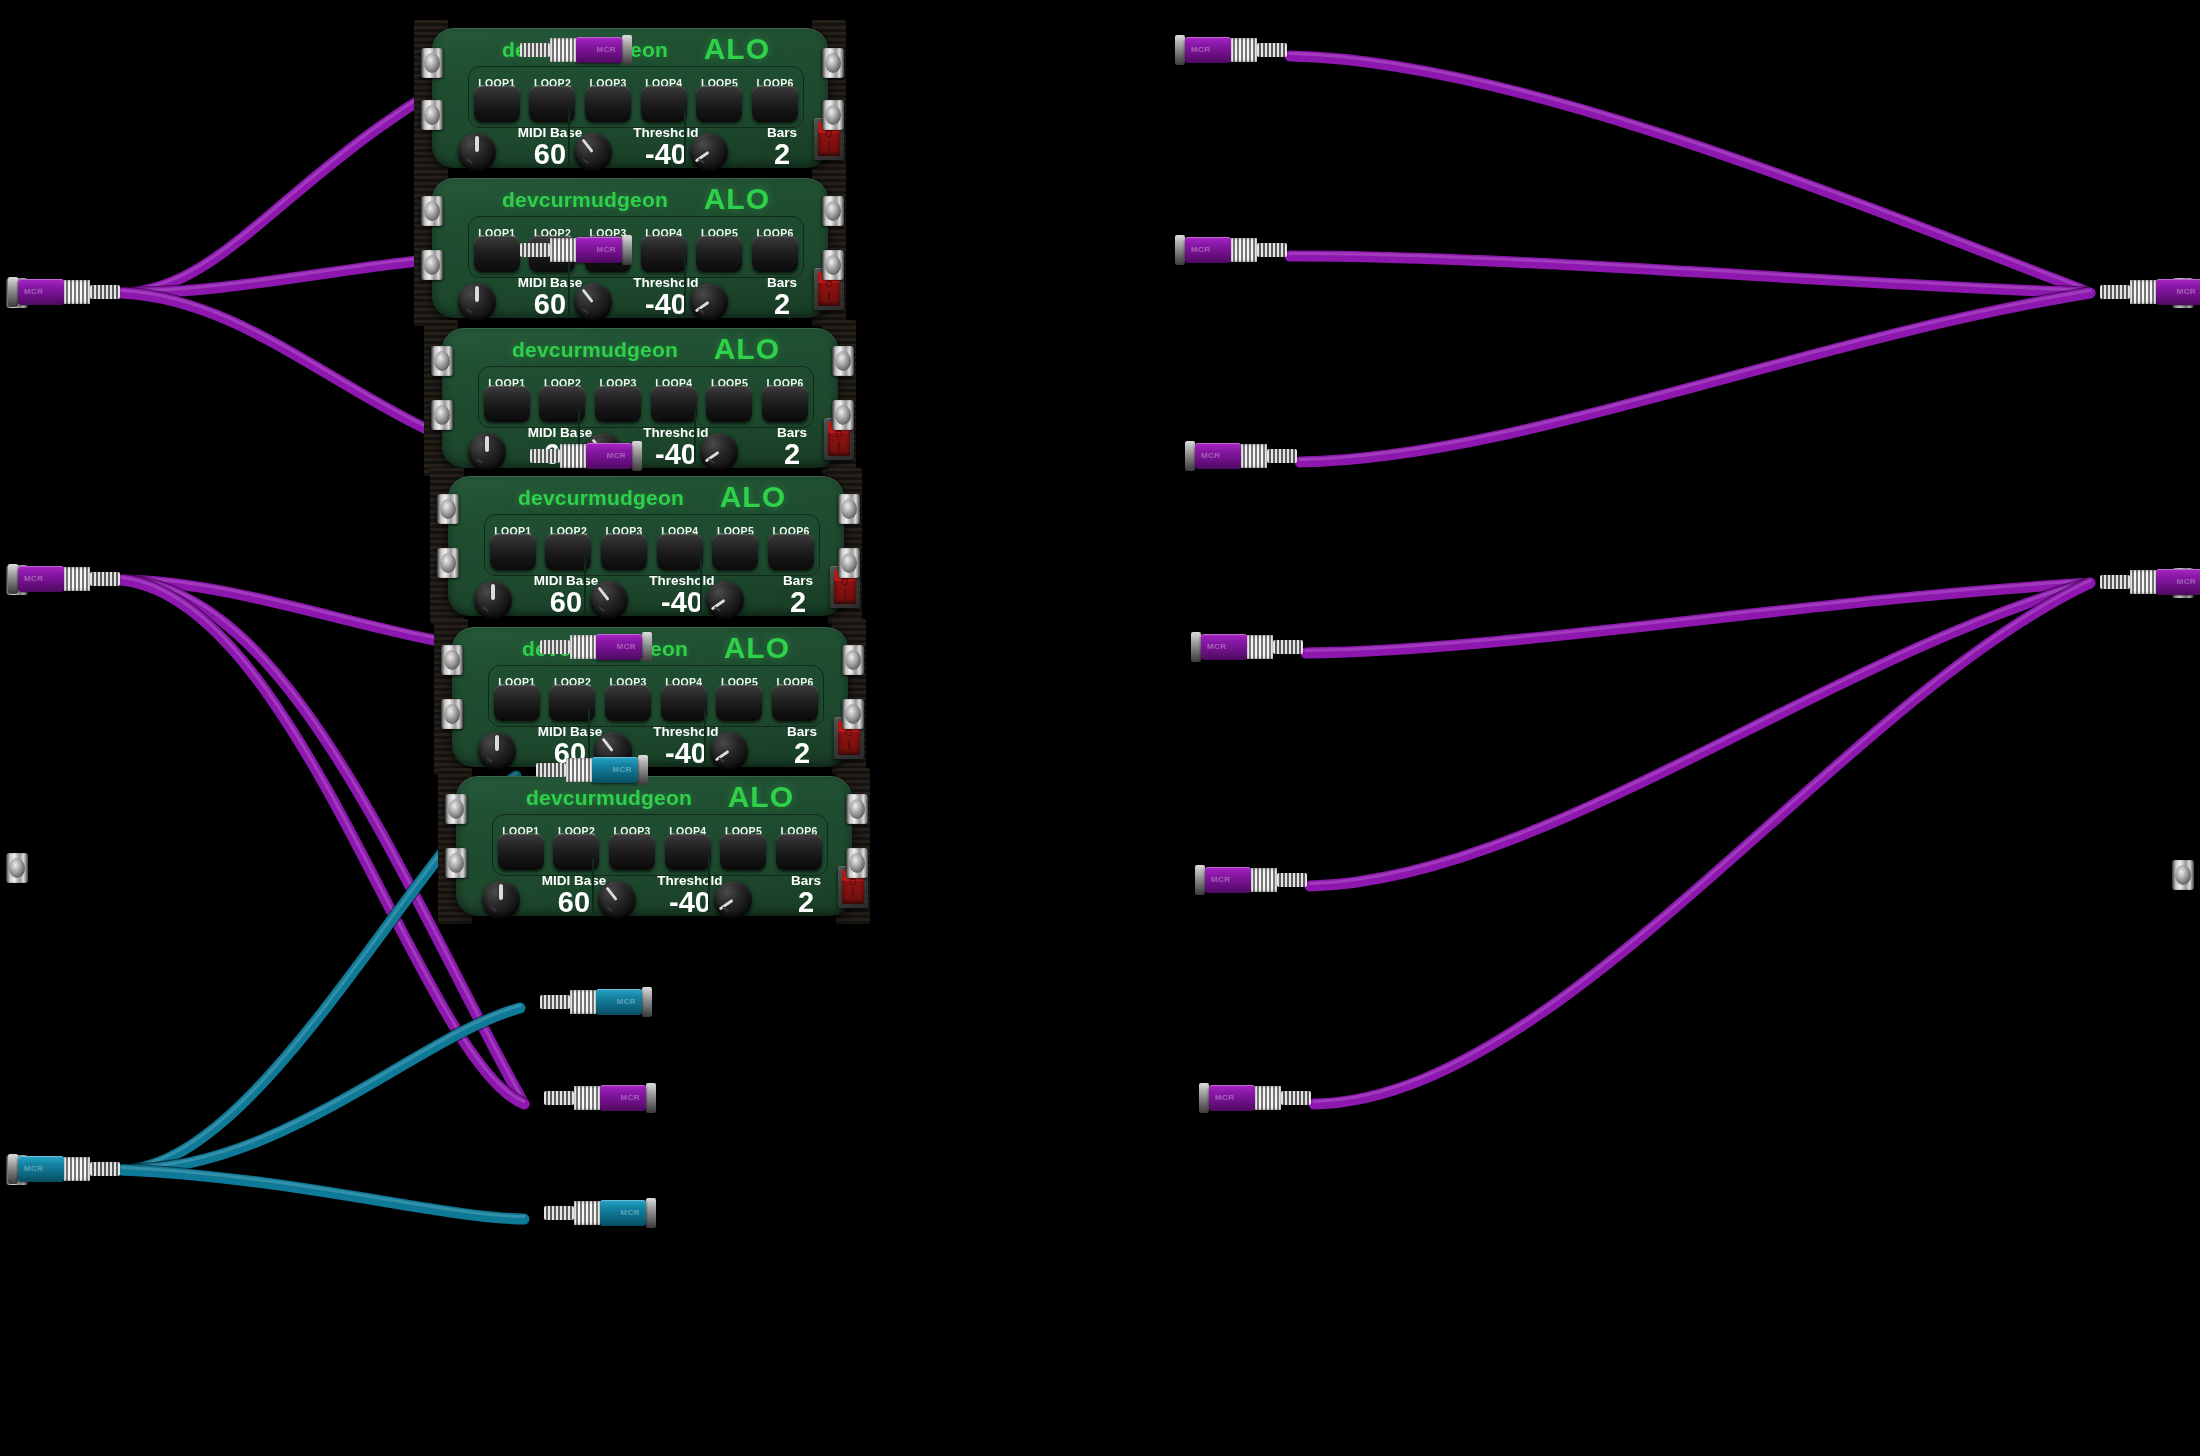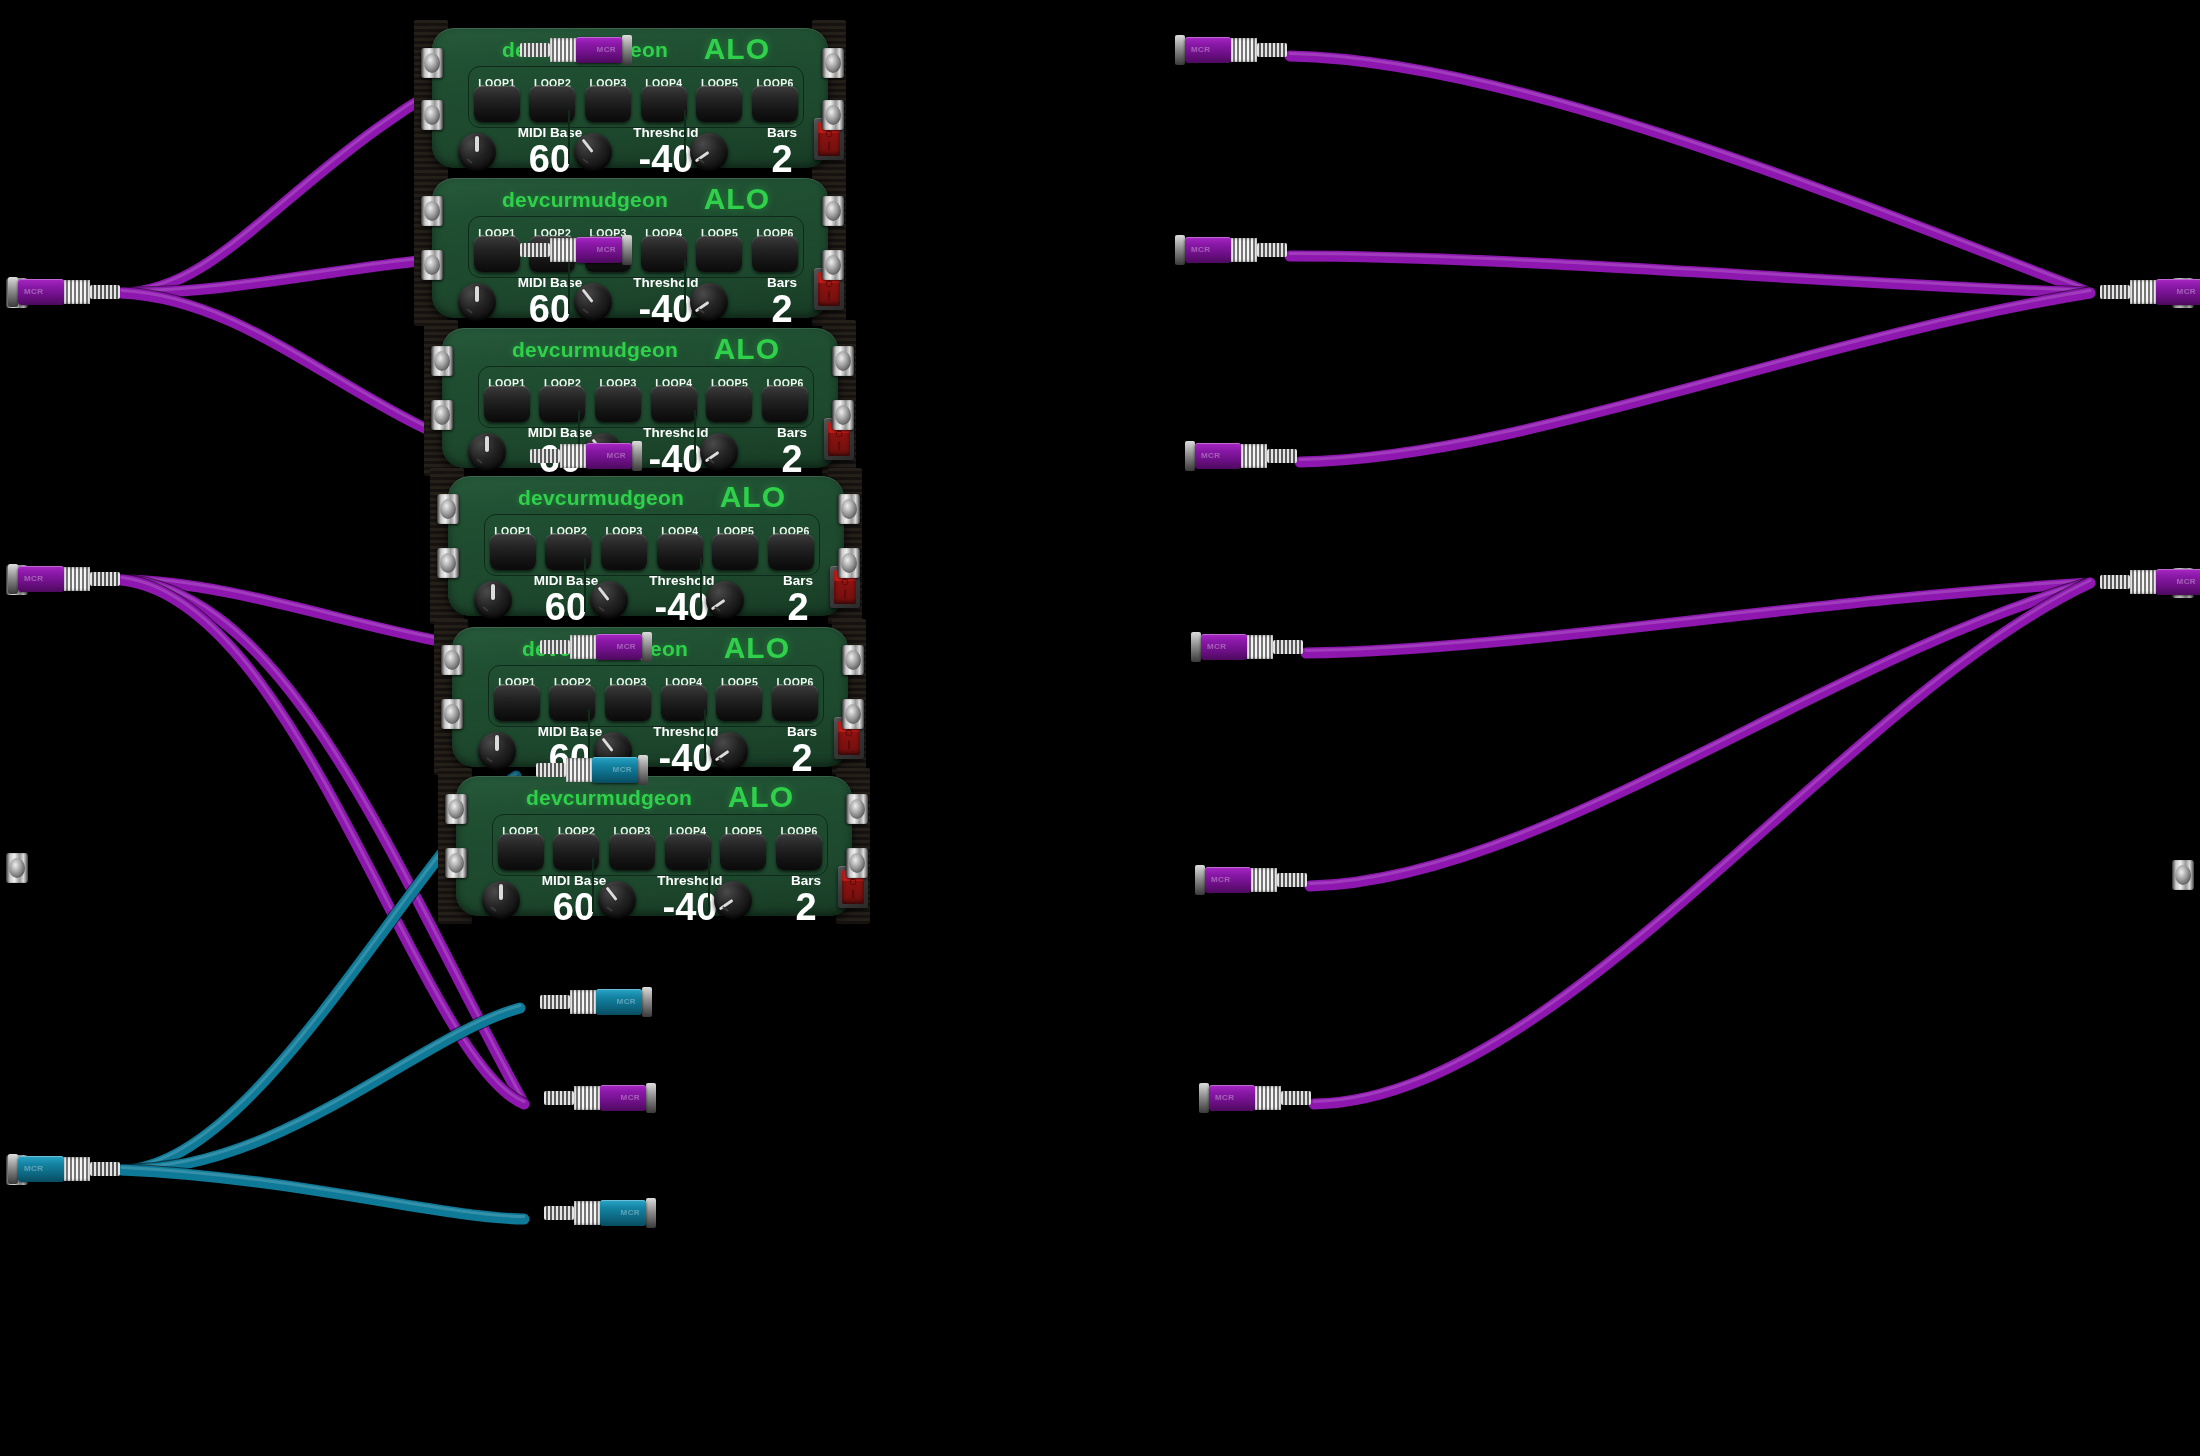--- a/index.html
+++ b/index.html
@@ -62,21 +62,21 @@
                    0 2px 4px rgba(0,0,0,.7);}
   .knob .ptr{position:absolute;left:50%;top:3px;width:3.2px;height:16px;
              margin-left:-1.6px;background:#dcdcdc;border-radius:2px;
              transform-origin:50% 16px;box-shadow:0 0 2px rgba(0,0,0,.5);}
   .knob .tick{position:absolute;left:8px;bottom:9px;width:7px;height:2px;
               background:#3a3a3a;transform:rotate(38deg);border-radius:1px;}
 
   .ctl-label{position:absolute;left:44px;top:0px;width:96px;text-align:center;
              font-size:13.5px;font-weight:bold;color:#fff;}
   .ctl-value{position:absolute;left:44px;top:15px;width:96px;text-align:center;
-             font-size:38px;font-weight:bold;color:#fff;line-height:1;}
+             font-size:29px;font-weight:bold;color:#fff;line-height:1;}
 
   
   .rocker{position:absolute;top:6px;width:30px;height:42px;border-radius:3px;
           background:linear-gradient(135deg,#555 0%,#3a3a3a 40%,#2a2a2a 100%);
           box-shadow:0 2px 4px rgba(0,0,0,.7),inset 0 1px 0 rgba(255,255,255,.18);
           padding:4px;box-sizing:border-box;}
   .rocker .body{position:relative;width:100%;height:100%;border-radius:2px;
                 background:linear-gradient(180deg,#e8201c 0%,#d6201c 30%,#8e1210 34%,#6e100e 100%);
                 box-shadow:inset 0 -2px 4px rgba(0,0,0,.6);}
   .rocker .sym-o{position:absolute;left:50%;top:36%;transform:translate(-50%,-50%);

